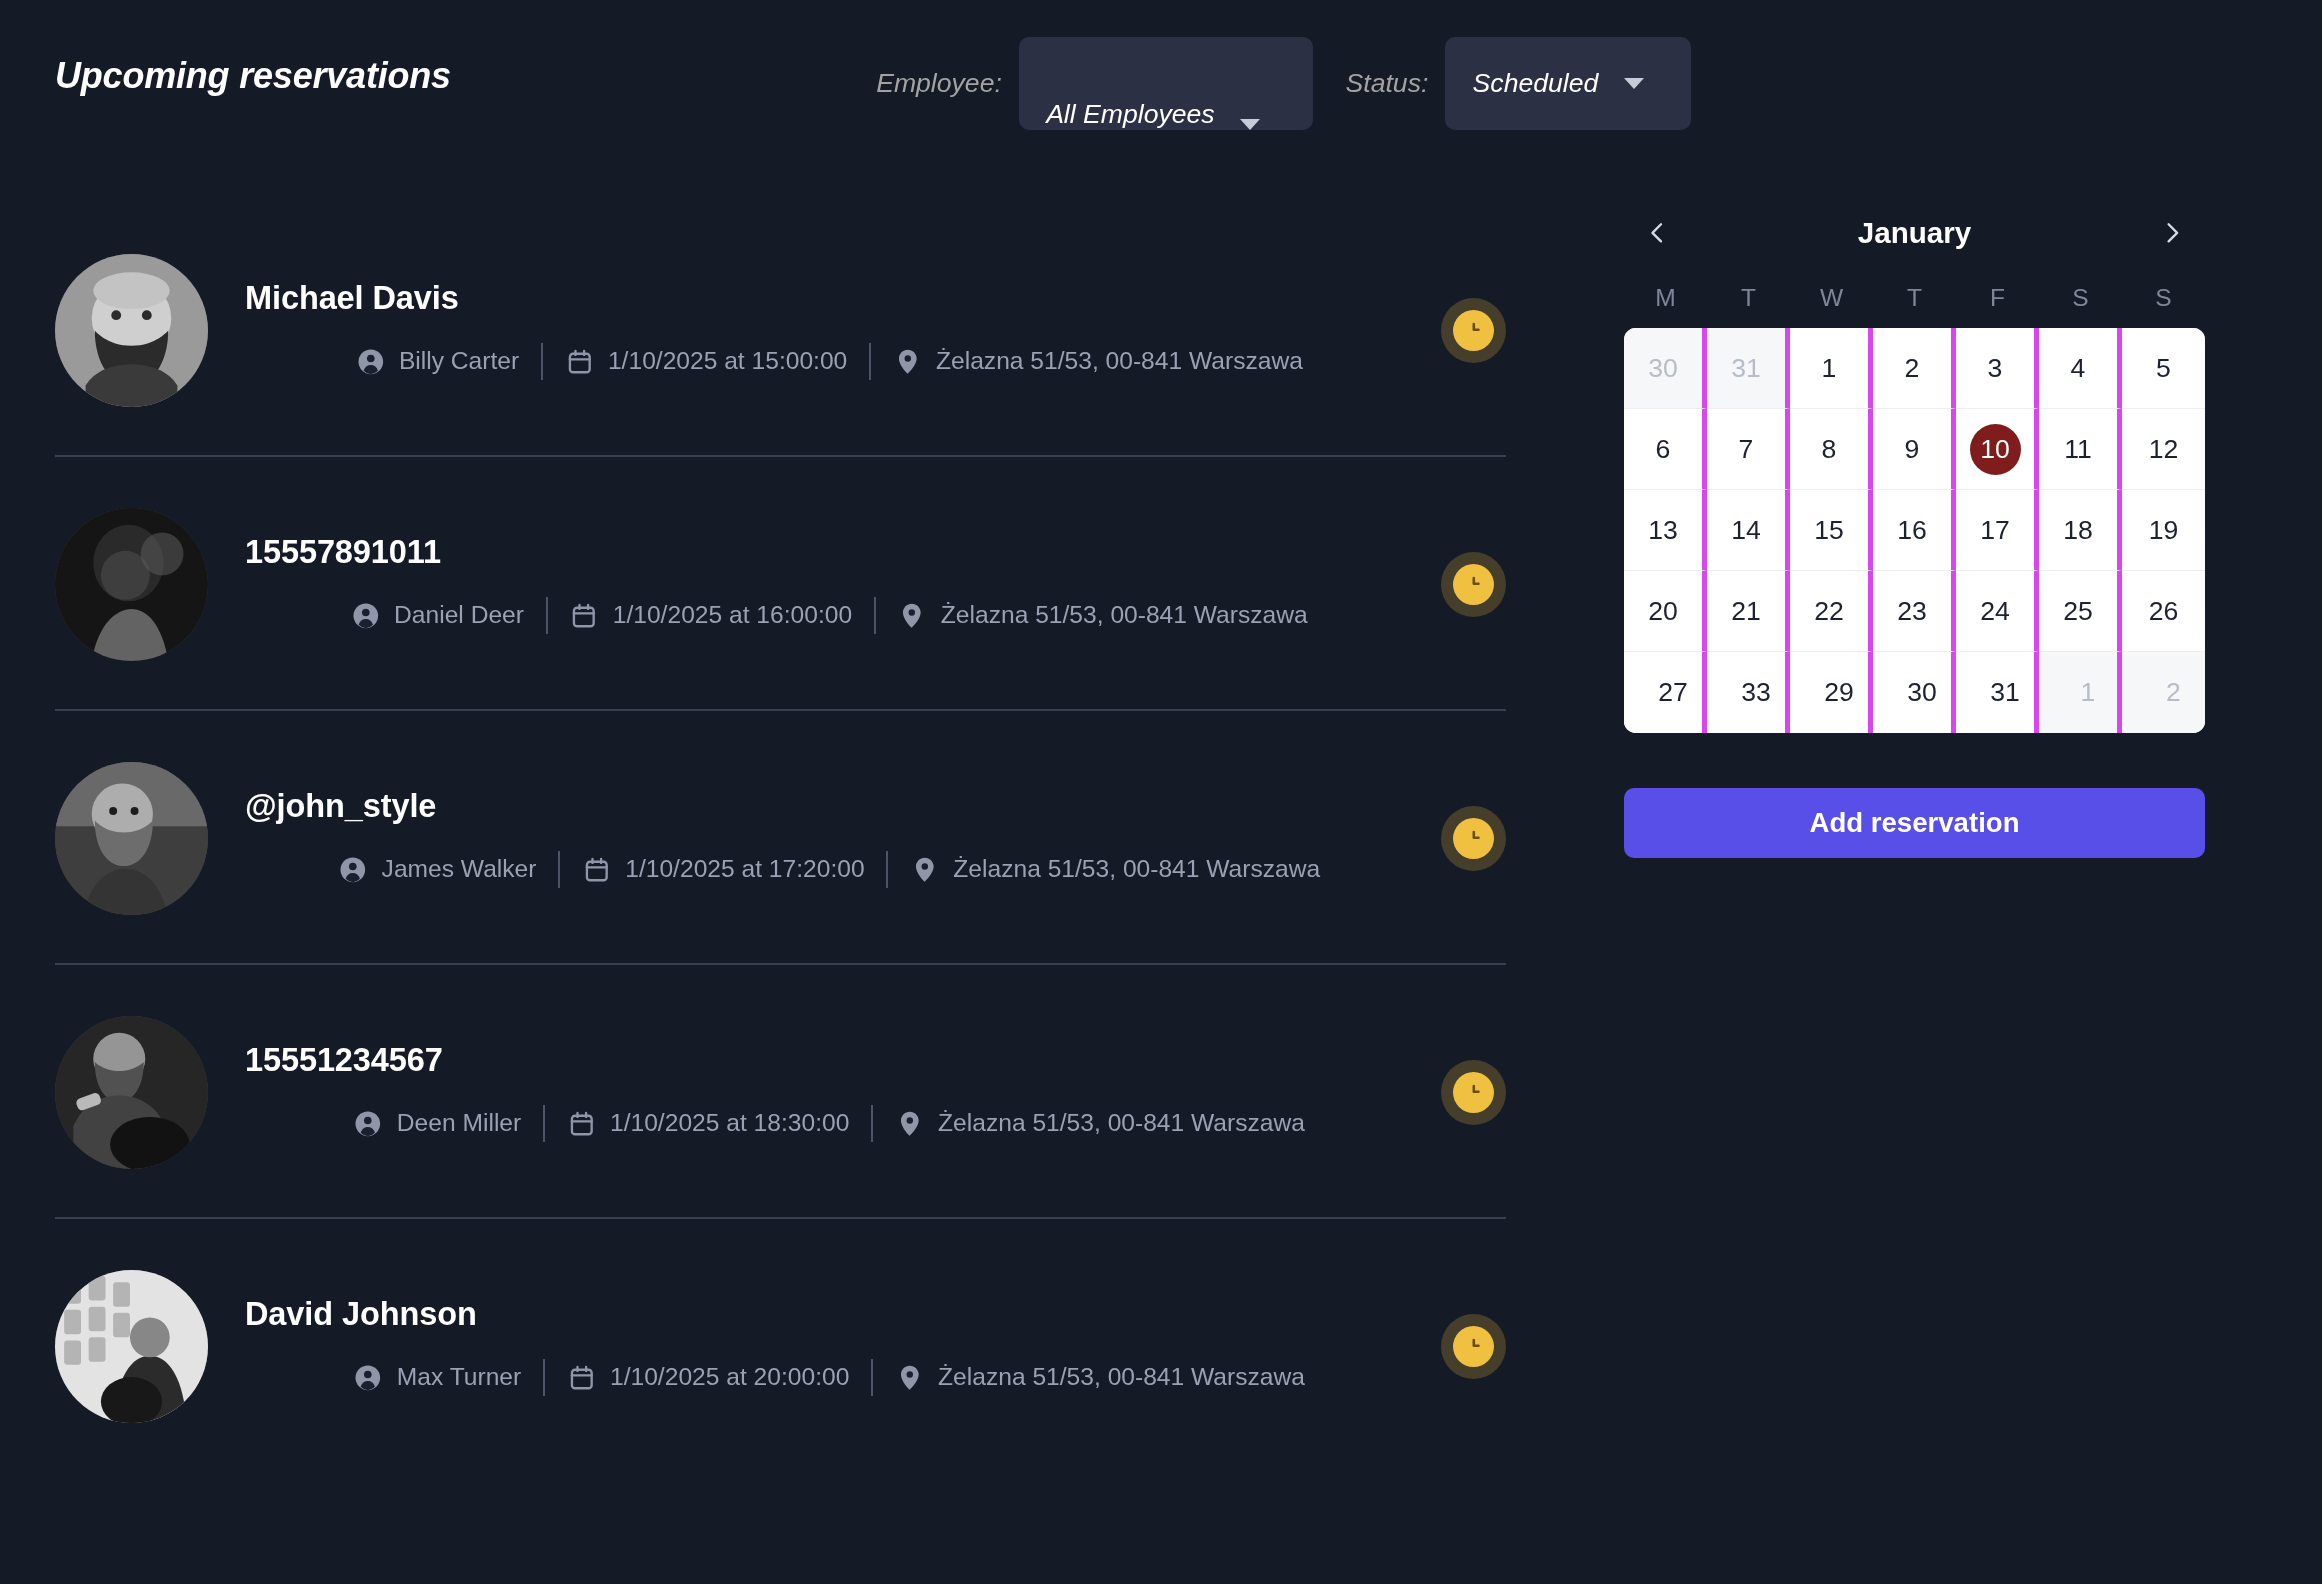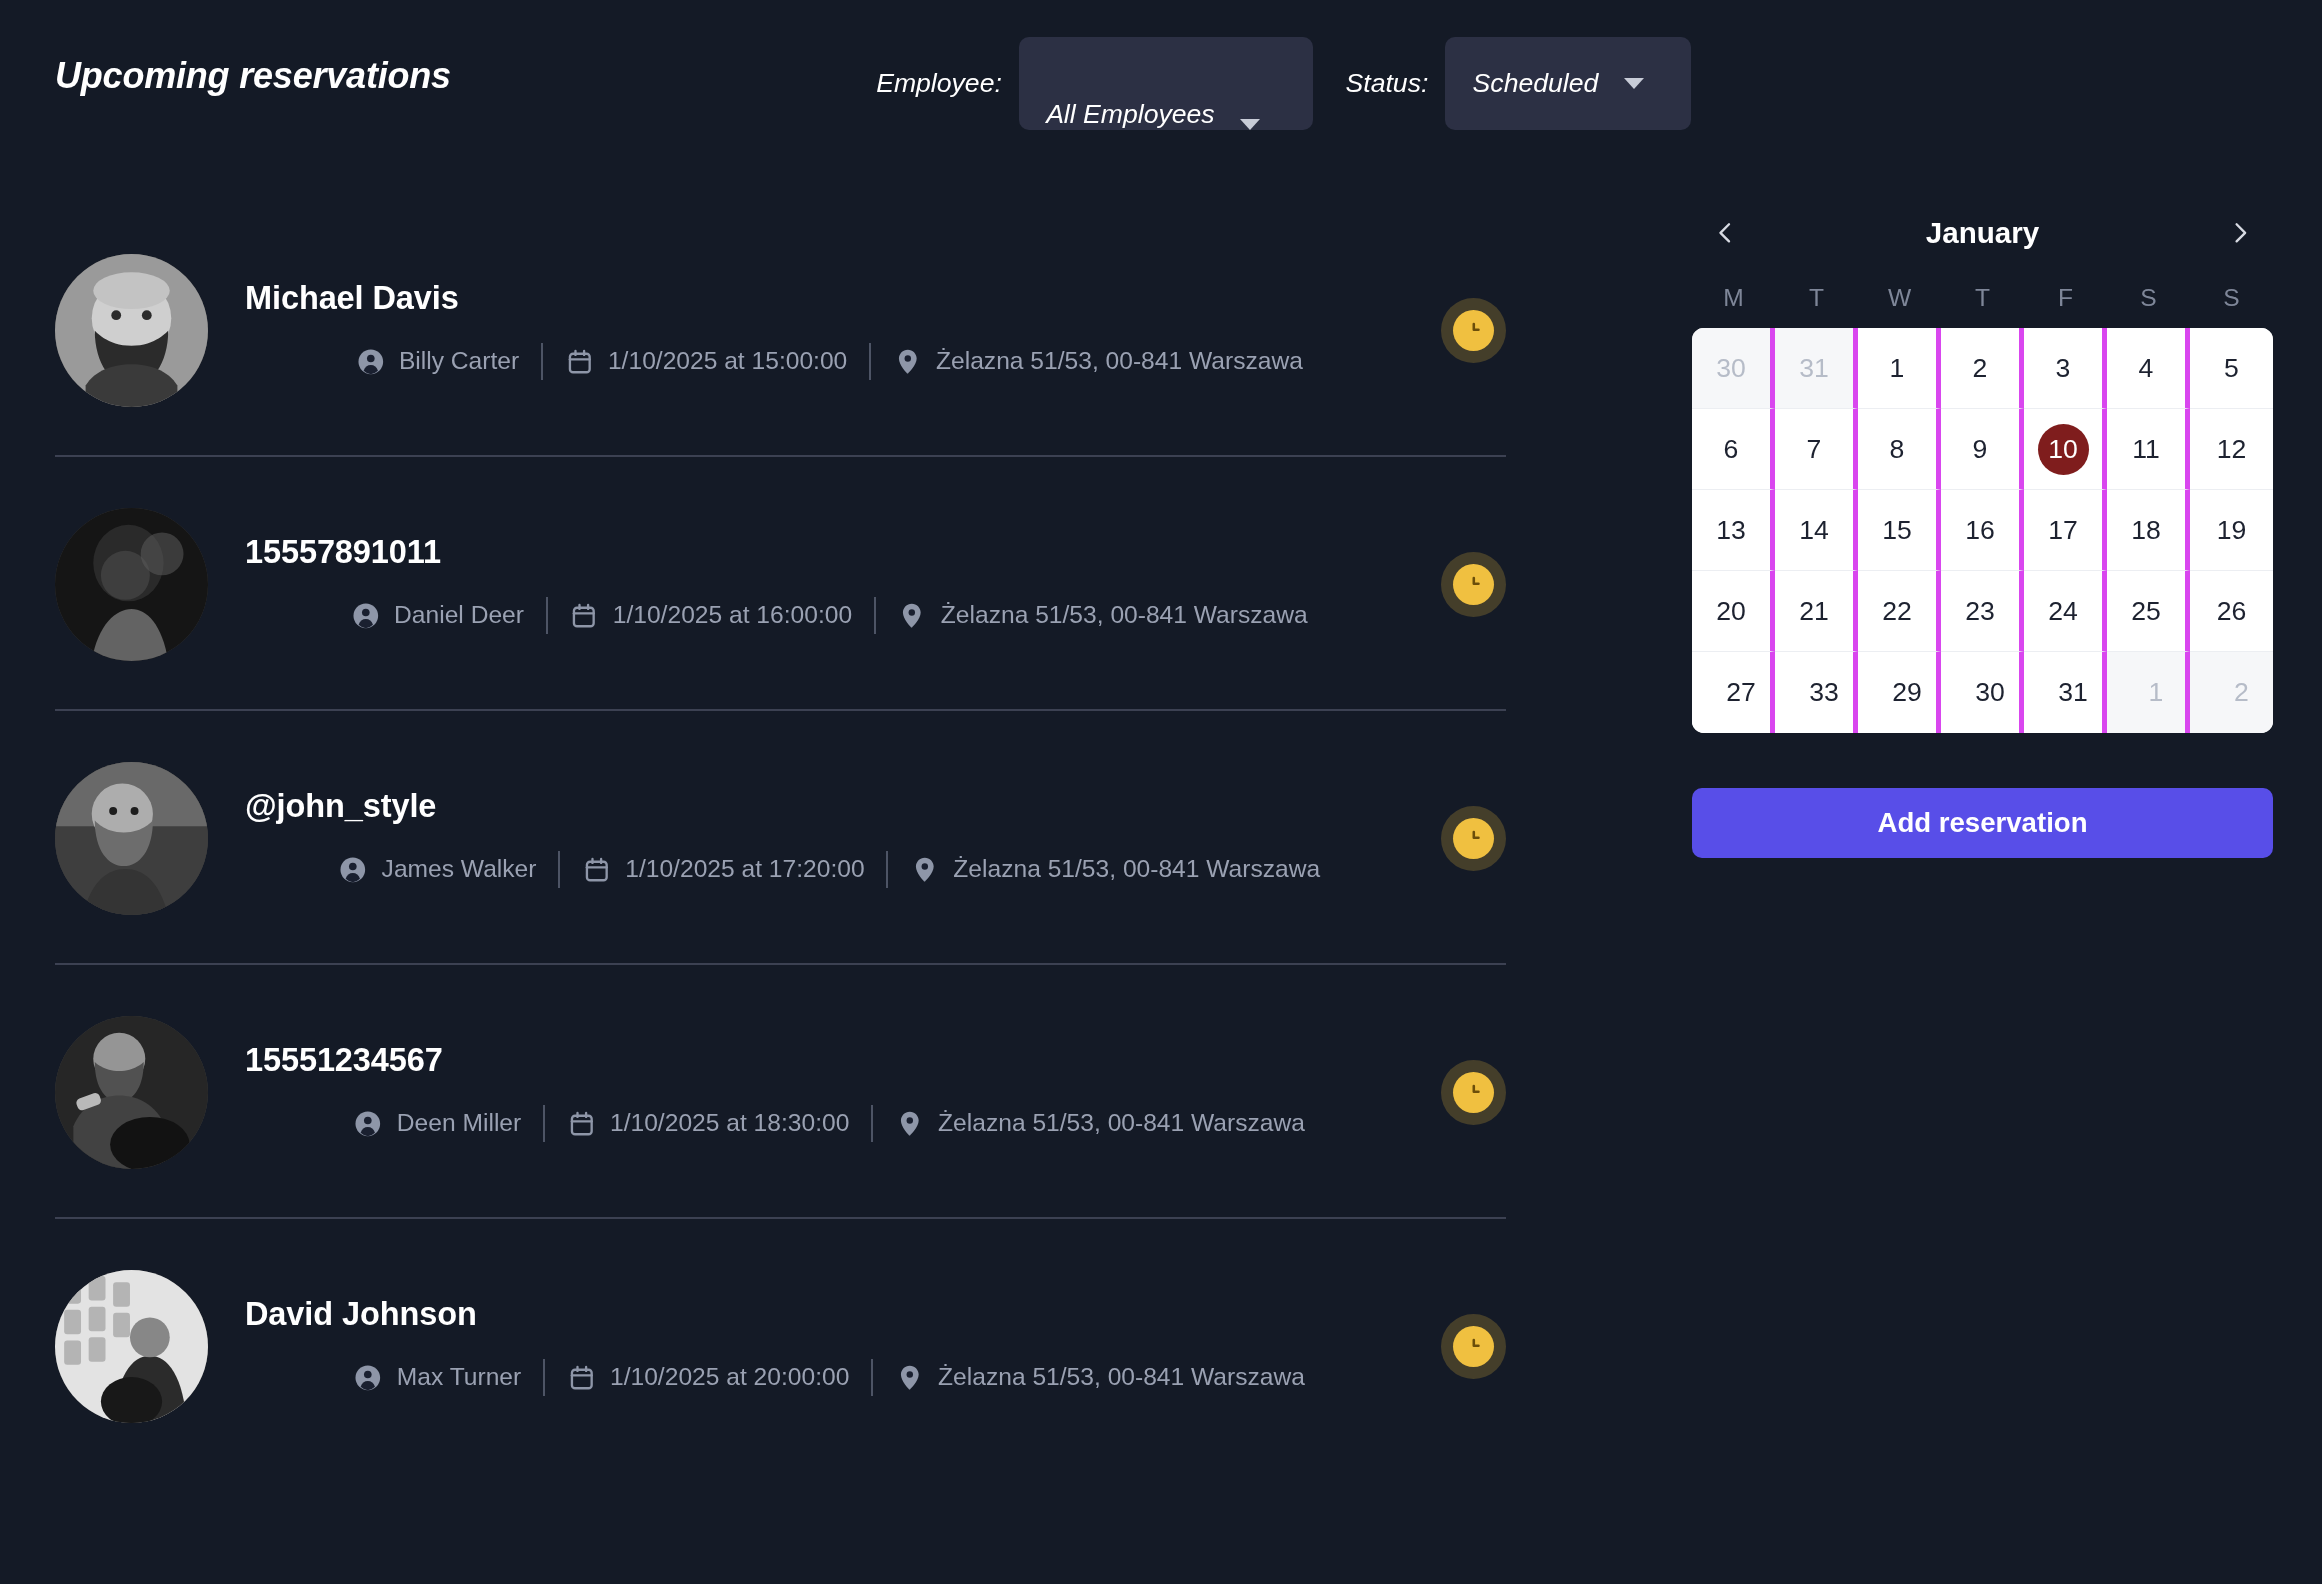--- a/index.html
+++ b/index.html
@@ -45,21 +45,21 @@
     align-items: center;
     height: 108px;
     gap: 0;
   }
   .filter-group {
     display: flex;
     align-items: center;
   }
   .filter-label {
     font-size: 26.6px;
-    color: #ffffff;
+    color: #a3a3a3;
     margin-right: 16.7px;
     white-space: nowrap;
   }
   .dropdown {
     background: #2c3044;
     border-radius: 9.9px;
     height: 93px;
     display: flex;
     align-items: center;
     padding: 0 25.6px 0 27.6px;
@@ -167,21 +167,21 @@
     background: #f0c040;
     display: flex;
     align-items: center;
     justify-content: center;
   }
   .status-badge .inner svg { display:block; width: 25.6px; height: 25.6px; }
 
   
   .side {
     position: absolute;
-    left: 1692px;
+    left: 1624px;
     top: 203px;
     width: 581px;
   }
   .cal-head {
     display: flex;
     align-items: center;
     justify-content: space-between;
     height: 59px;
     padding: 0 11.8px;
     margin-bottom: 21.7px;

